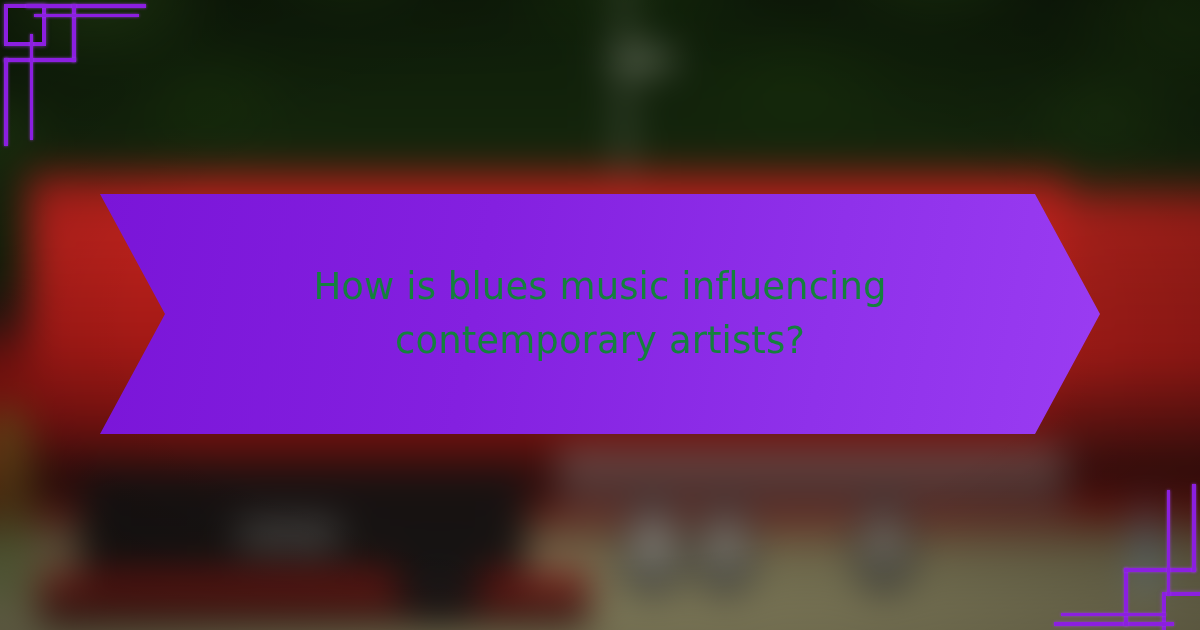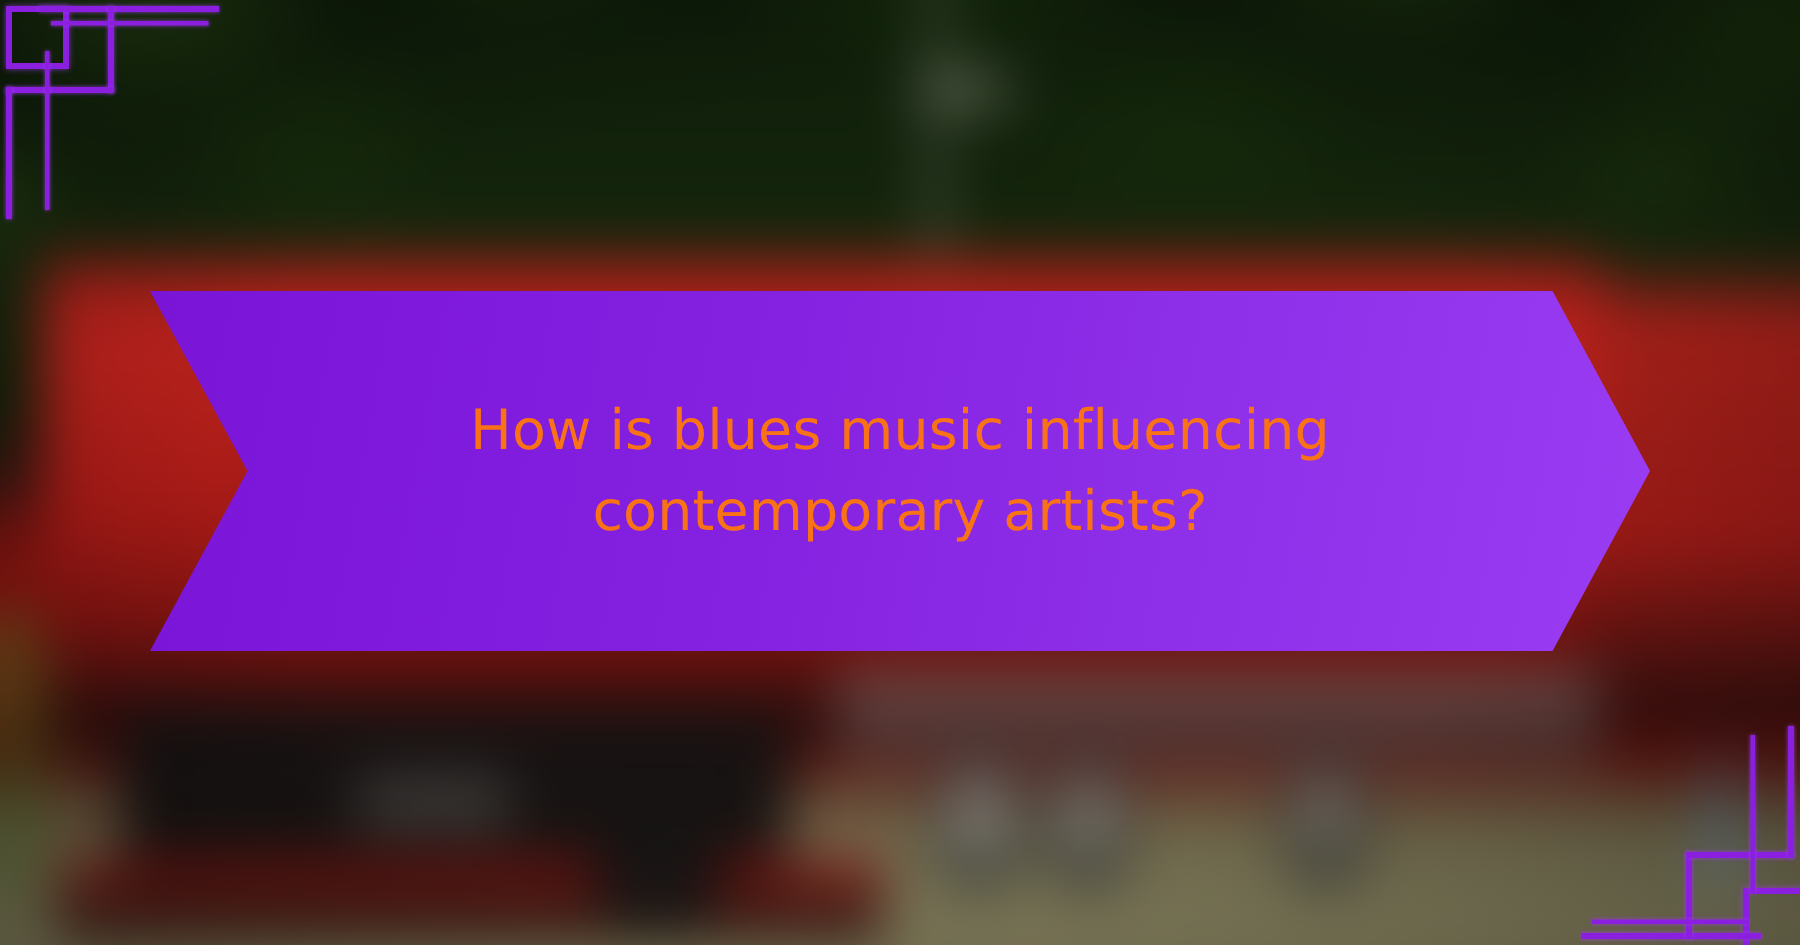--- a/index.html
+++ b/index.html
@@ -171,21 +171,21 @@
   .banner-text {
     position: absolute;
     left: 180px;
     top: 194px;
     width: 840px;
     height: 240px;
     display: flex;
     align-items: center;
     justify-content: center;
     text-align: center;
-    color: #f97316;
+    color: #15803d;
     font-size: 37px;
     line-height: 54px;
     font-weight: 400;
     letter-spacing: 0.1px;
     padding: 0 10px;
     box-sizing: border-box;
   }
 </style>
 </head>
 <body>

